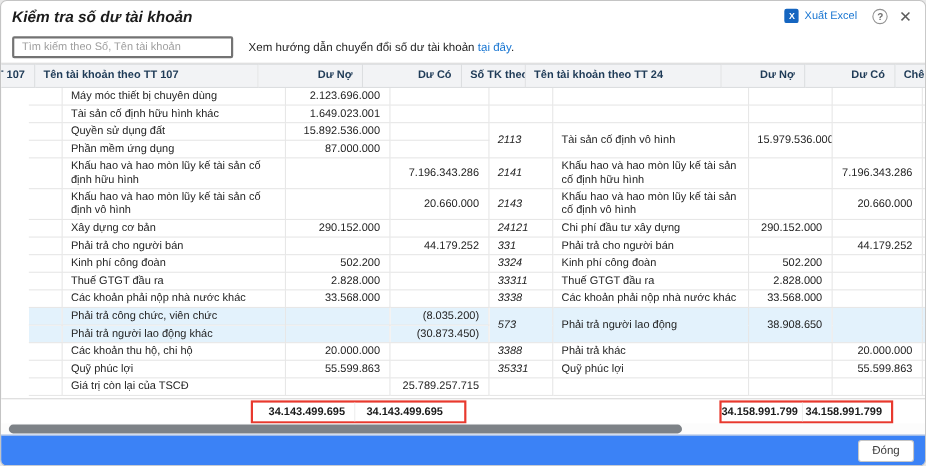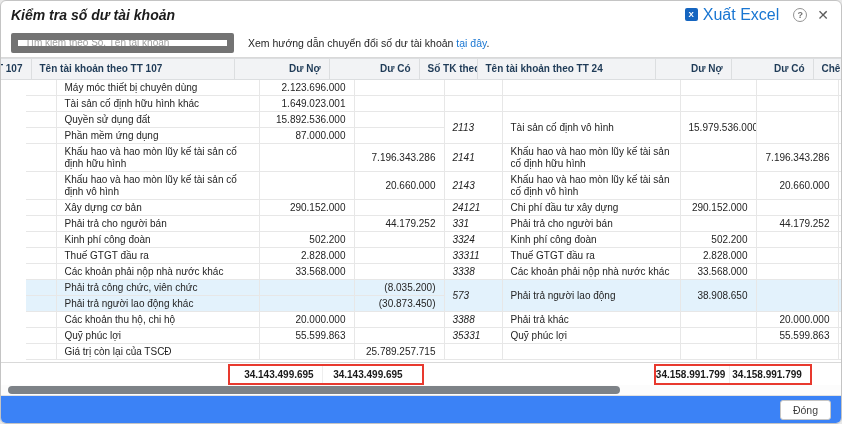--- a/index.html
+++ b/index.html
@@ -7,29 +7,29 @@
   .dialog { width:842px; height:424px; background:#fff; border:1px solid #c4c4c4; border-radius:6px;
             overflow:hidden; display:flex; flex-direction:column; }
 
   
   .dlg-header { flex:0 0 27px; display:flex; align-items:center; padding:0 12px 0 10px; }
   .dlg-title { font-size:14px; font-weight:bold; color:#1c1c1c;font-style:italic; }
   .header-actions { margin-left:auto; display:flex; align-items:center; }
   .export-btn { display:flex; align-items:center; gap:5px; cursor:pointer; }
   .excel-icon { width:13px; height:13px; background:#1565c0; border-radius:2px; color:#fff;
                 font-size:8px; font-weight:bold; display:flex; align-items:center; justify-content:center; }
-  .export-label { color:#1976d2; font-size:16px; }
+  .export-label { color:#1976d2; font-size:10px; }
   .help-btn { width:14px; height:14px; border:1.5px solid #939393; border-radius:50%; color:#707070;
               font-size:9px; font-weight:bold; display:flex; align-items:center; justify-content:center;
               margin-left:14px; cursor:pointer; }
   .close-btn { font-size:14px; color:#5c5c5c; margin-left:10px; cursor:pointer; line-height:1; }
 
   
   .dlg-toolbar { flex:0 0 29px; display:flex; align-items:center; gap:14px; padding:0 10px; }
-  .search-input { width:223px; height:20px; border:7px solid #737373; border-radius:2px; padding:0 7px;
+  .search-input { width:201px; height:20px; border:2px solid #737373; border-radius:2px; padding:0 7px;
                   font-size:10px; color:#333; font-family:inherit; outline:none; }
   .search-input::placeholder { color:#9e9e9e; }
   .hint { font-size:10.5px; color:#1f1f1f; }
   .hint-link { color:#1976d2; cursor:pointer; }
 
   
   .table-area { flex:1 1 auto; display:flex; flex-direction:column; overflow:hidden; border-top:1px solid #d9d9d9; }
   table { border-collapse:collapse; table-layout:fixed; width:842px; }
   th { background:#f2f3f5; border:1px solid #dcdee0; font-size:10px; color:#1f3b57; font-weight:bold;
        padding:4px 8px; text-align:left; white-space:nowrap; overflow:hidden; line-height:12px; }

